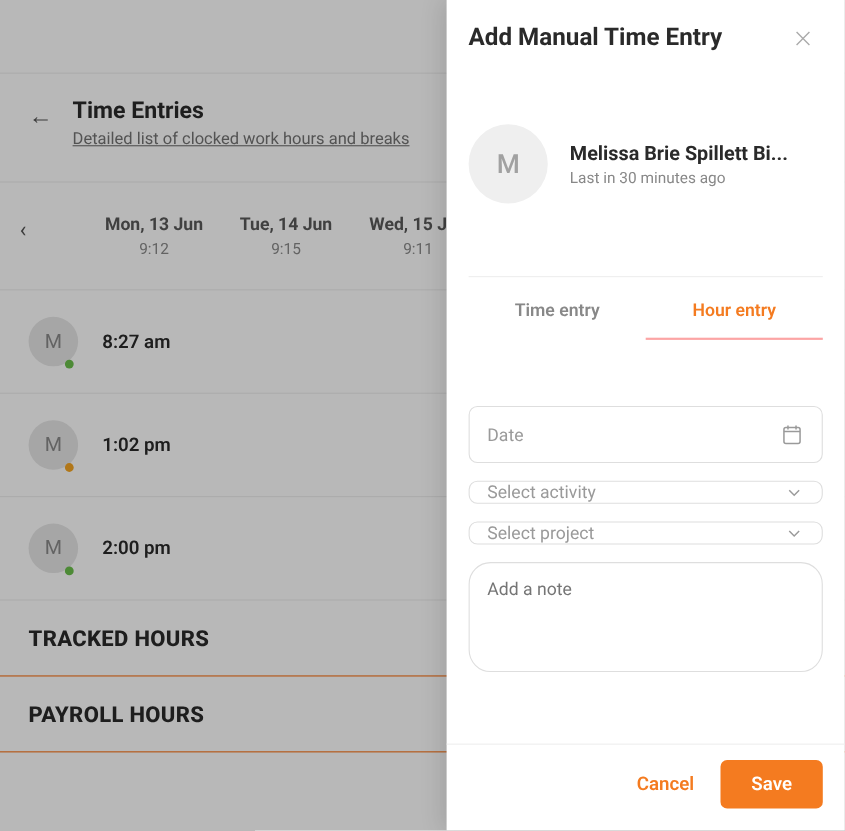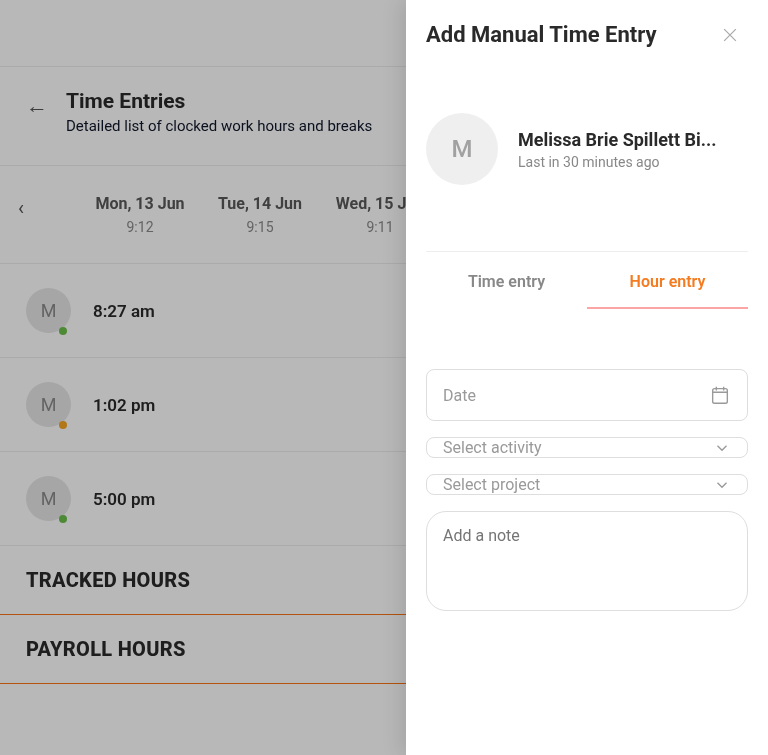--- a/index.html
+++ b/index.html
@@ -5,21 +5,21 @@
     * { box-sizing: border-box; margin: 0; padding: 0; font-family: -apple-system, BlinkMacSystemFont, "Segoe UI", Roboto, sans-serif; }
     html, body { width: 768px; height: 755px; overflow: hidden; position: relative; }
 
     
     .bg-page { position: absolute; inset: 0; background: #ffffff; }
     .bg-timer-bar { height: 67px; background: #fff; display: flex; align-items: center; justify-content: flex-end; padding-right: 60px; border-bottom: 1px solid #eee; }
     .bg-timer { font-weight: 700; color: #111; font-size: 16px; }
     .bg-header { padding: 22px 26px 30px 26px; display: flex; align-items: flex-start; gap: 18px; border-bottom: 1px solid #eee; }
     .bg-back-arrow { font-size: 22px; color: #555; margin-top: 4px; }
     .bg-title { font-size: 21px; font-weight: 700; color: #2a2a2a; }
-    .bg-subtitle { font-size: 15px; color: #0f172a; margin-top: 4px; }
+    .bg-subtitle { font-size: 15px; color: #737373; margin-top: 4px; text-decoration: underline; }
 
     .bg-days { display: flex; align-items: flex-start; padding: 28px 0 28px 0; gap: 0; border-bottom: 1px solid #eee; position: relative; }
     .bg-chevron-left { position: absolute; left: 18px; top: 30px; font-size: 20px; color: #555; }
     .bg-day { width: 120px; text-align: center; }
     .bg-day-name { font-weight: 700; color: #595959; font-size: 16px; }
     .bg-day-hours { color: #8a8a8a; font-size: 14px; margin-top: 6px; }
     .bg-day:first-of-type { margin-left: 80px; }
 
     .bg-entries { }
     .bg-entry { display: flex; align-items: center; padding: 24px 26px; border-bottom: 1px solid #eee; gap: 22px; }
@@ -120,21 +120,21 @@
         <span>M</span>
         <span class="bg-dot orange"></span>
       </div>
       <span class="bg-time">1:02 pm</span>
     </div>
     <div class="bg-entry">
       <div class="bg-avatar">
         <span>M</span>
         <span class="bg-dot green"></span>
       </div>
-      <span class="bg-time">5:00 pm</span>
+      <span class="bg-time">2:00 pm</span>
       <div class="bg-tags">
         <span class="bg-pill pill-green">Help Article Writing</span>
         <span class="bg-pill pill-gray">Jib</span>
       </div>
     </div>
   </div>
 
   <div class="bg-bottom">
     <div class="bg-bottom-row">TRACKED HOURS</div>
     <div class="bg-bottom-row">PAYROLL HOURS</div>
@@ -193,13 +193,17 @@
     <div class="field full">
       <span>Select project</span>
       <svg class="chev-down" viewBox="0 0 24 24">
           <path d="M6 9 L12 15 L18 9"></path>
         </svg>
     </div>
 
     <textarea class="textarea" placeholder="Add a note" style=""></textarea>
   </div>
 
+  <div class="footer">
+    <button class="btn-cancel">Cancel</button>
+    <button class="btn-save">Save</button>
+  </div>
 </aside>
 
 </body></html>

